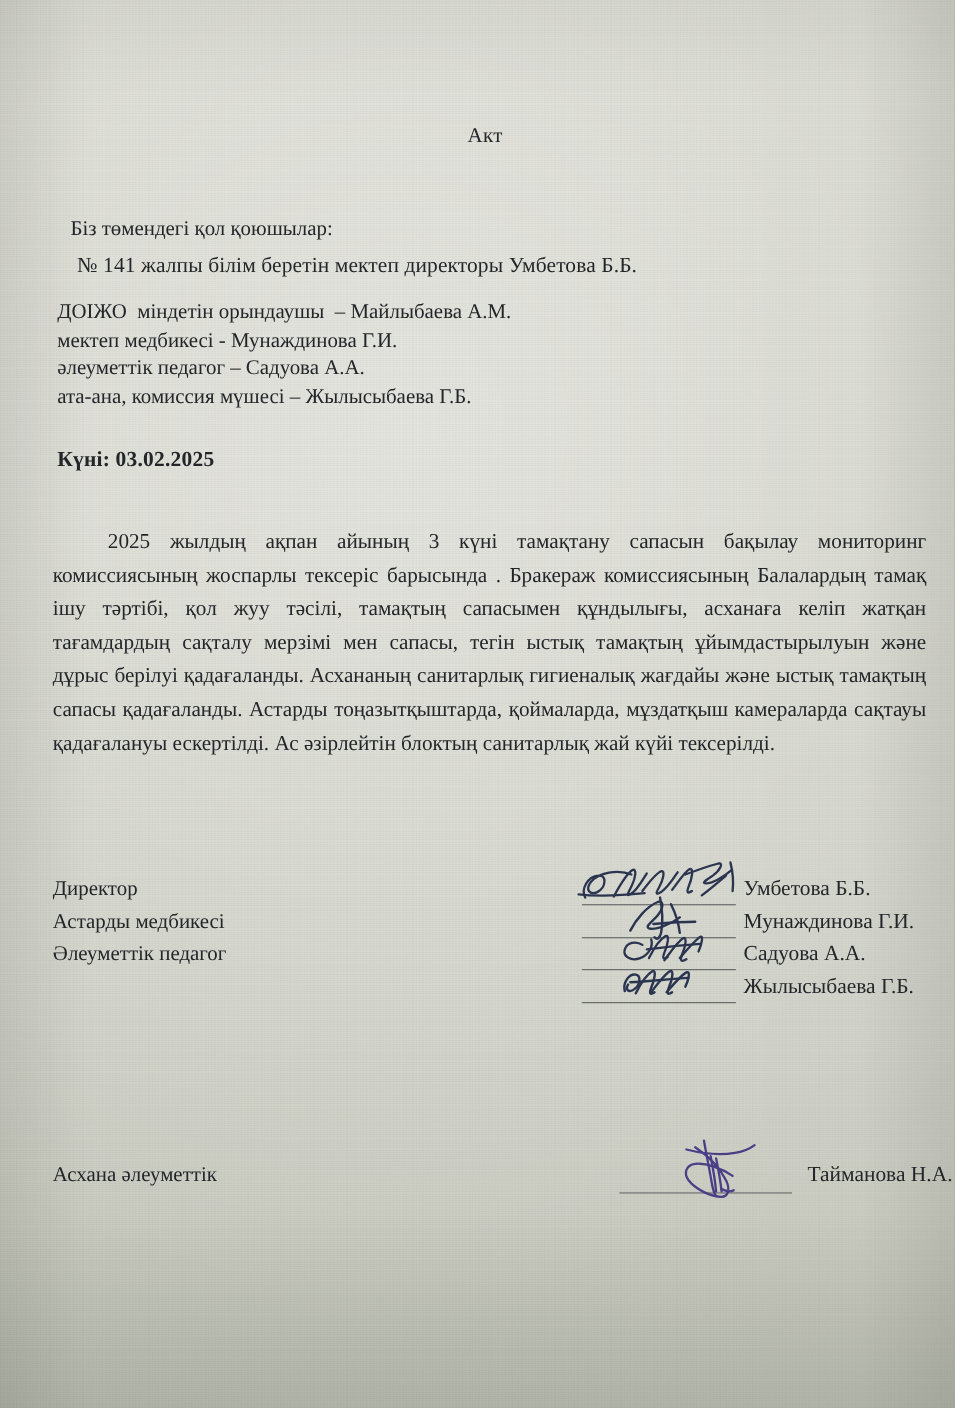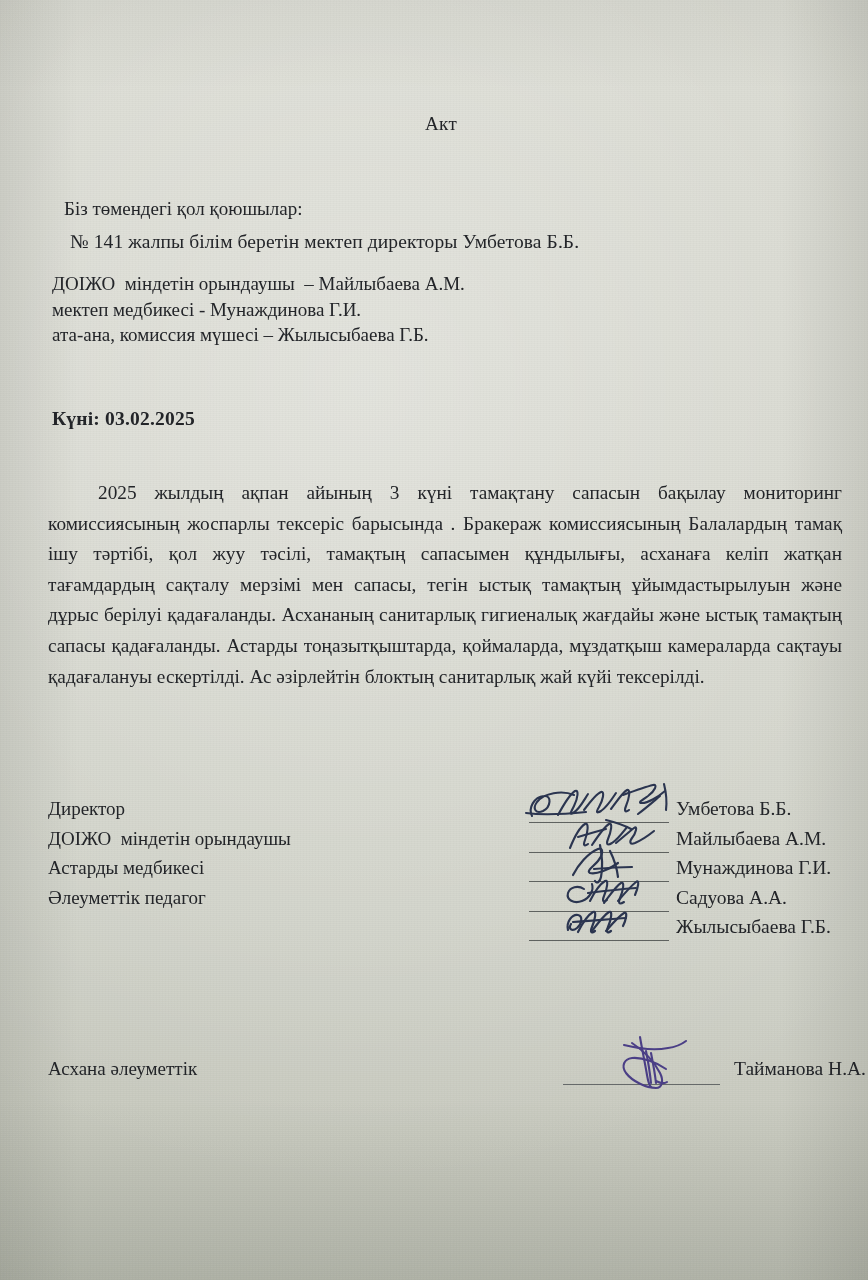--- a/index.html
+++ b/index.html
@@ -165,20 +165,21 @@
 
     <div class="doc-title">Акт</div>
 
     <div class="intro-line">Біз төмендегі қол қоюшылар:</div>
 
     <div class="school-line">№ 141 жалпы білім беретін  мектеп директоры  Умбетова Б.Б.</div>
 
     <div class="member-list">
       <div>ДОІЖО  міндетін орындаушы  – Майлыбаева А.М.</div>
       <div>мектеп медбикесі - Мунаждинова Г.И.</div>
+      <div>әлеуметтік педагог – Садуова А.А.</div>
       <div>ата-ана, комиссия мүшесі – Жылысыбаева Г.Б.</div>
     </div>
 
     <div class="date-line">Күні: 03.02.2025</div>
 
     <div class="body-par">2025 жылдың ақпан айының 3 күні тамақтану сапасын бақылау мониторинг комиссиясының жоспарлы тексеріс барысында . Бракераж комиссиясының Балалардың тамақ ішу тәртібі, қол жуу тәсілі, тамақтың сапасымен құндылығы, асханаға келіп жатқан тағамдардың сақталу мерзімі мен сапасы, тегін ыстық тамақтың ұйымдастырылуын және дұрыс берілуі қадағаланды. Асхананың санитарлық гигиеналық жағдайы және ыстық тамақтың сапасы қадағаланды. Астарды тоңазытқыштарда, қоймаларда, мұздатқыш камераларда сақтауы қадағалануы ескертілді. Ас әзірлейтін блоктың санитарлық жай күйі тексерілді.</div>
 
     <div class="sig-block">
 
       <div class="sig-row">
@@ -194,36 +195,20 @@
               <path d="M105 13 C116 9, 127 5, 135 3 C140 2, 137 9, 130 14 C124 18, 119 21, 124 21 C130 21, 140 15, 147 9"></path>
               <path d="M120 32 C128 26, 136 19, 142 14"></path>
               <path d="M146 2 C148 10, 149 20, 148 28"></path>
               <path d="M8 31 C24 33, 48 32, 68 30"></path>
             </g>
           </svg>
         </span>
         <span class="sig-name">Умбетова Б.Б.</span>
       </div>
 
-      <div class="sig-row">
-        <span class="sig-role">ДОІЖО  міндетін орындаушы</span>
-        <span class="sig-rule"></span>
-        <span class="sig-ink">
-          <svg width="175" height="46" viewBox="0 0 175 46" fill="none">
-            <g stroke="#2b3550" stroke-width="2.1" stroke-linecap="round" stroke-linejoin="round" fill="none">
-              <path d="M52 36 C56 26, 62 15, 67 12 C71 10, 70 20, 67 28 C65 33, 66 35, 70 32"></path>
-              <path d="M60 25 C70 22, 80 19, 88 17"></path>
-              <path d="M74 33 C80 24, 86 15, 91 12 C95 10, 93 20, 90 27 C88 32, 89 34, 94 31 C100 27, 105 20, 109 15"></path>
-              <path d="M98 31 C104 26, 111 20, 116 16 C120 13, 118 21, 114 26 C111 30, 112 33, 117 31 C124 28, 131 23, 136 19"></path>
-              <path d="M88 8 C96 10, 106 13, 113 17"></path>
-            </g>
-          </svg>
-        </span>
-        <span class="sig-name">Майлыбаева А.М.</span>
-      </div>
 
       <div class="sig-row">
         <span class="sig-role">Астарды медбикесі</span>
         <span class="sig-rule"></span>
         <span class="sig-ink">
           <svg width="175" height="46" viewBox="0 0 175 46" fill="none">
             <g stroke="#2b3550" stroke-width="2.2" stroke-linecap="round" stroke-linejoin="round" fill="none">
               <path d="M55 34 C60 24, 70 12, 80 8 C86 6, 85 14, 80 20 C75 26, 68 30, 72 32 C78 34, 92 28, 100 22"></path>
               <path d="M82 4 C84 14, 85 26, 83 36 C82 41, 79 43, 77 40"></path>
               <path d="M92 10 C96 18, 99 28, 100 36"></path>

